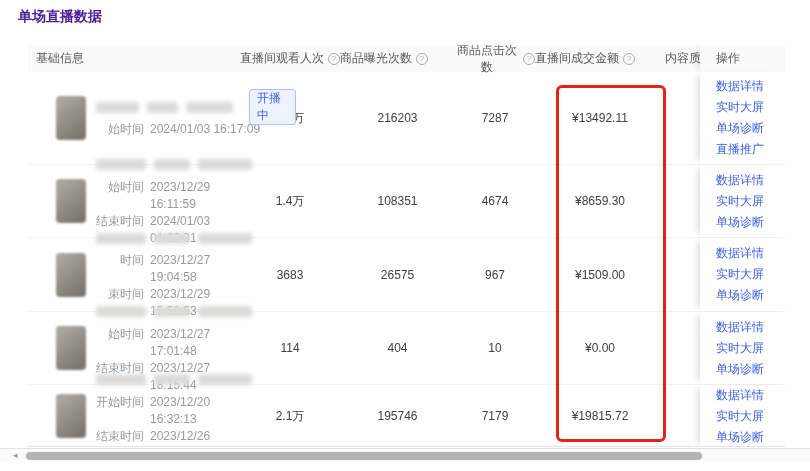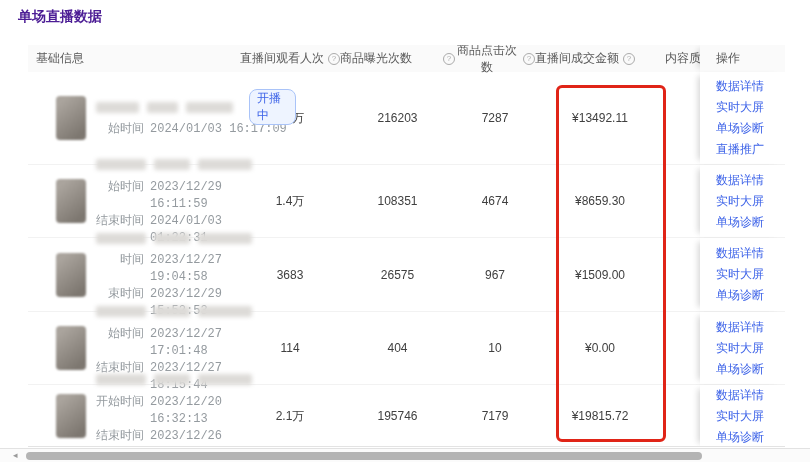--- a/index.html
+++ b/index.html
@@ -9,21 +9,21 @@
     font-family:"Liberation Sans", sans-serif; color:#404040;
   }
   .page-title { position:absolute; left:18px; top:8px; font-size:14px; font-weight:bold; color:#4c1d95; }
 
   .table-wrap { position:absolute; left:28px; top:45px; width:757px; height:402px; overflow:hidden; border-bottom:1px solid #e3e3e3; }
 
   .thead { display:flex; height:27px; background:#fafafa; align-items:center; font-size:12px; color:#595959; }
   .th { display:flex; align-items:center; gap:4px; height:100%; }
   .c-base { width:212px; flex:none; }
   .c-views { width:100px; flex:none; justify-content:center; text-align:center; }
-  .c-exp { width:115px; flex:none; justify-content:space-between; text-align:center; }
+  .c-exp { width:115px; flex:none; justify-content:flex-start; text-align:center; }
   .c-clk { width:80px; flex:none; justify-content:center; text-align:center; }
   .c-gmv { width:130px; flex:none; justify-content:flex-start; text-align:center; }
   .c-cq  { width:35px; flex:none; white-space:nowrap; overflow:visible; }
   .c-act { width:85px; flex:none; position:relative; z-index:2; background:#fff;
            box-shadow:-6px 0 6px -4px rgba(0,0,0,.16); padding-left:16px; }
   .thead .c-base { padding-left:8px; }
   .thead .c-act { background:#fafafa; display:flex; align-items:center; }
 
   .info-icon { width:12px; height:12px; border:1px solid #ababab; border-radius:50%;
     font-size:8px; line-height:10px; text-align:center; color:#ababab; display:inline-block; flex:none; }
@@ -35,23 +35,23 @@
   .tbody > div:nth-of-type(4){ height:73px; }
   .tbody > div:nth-of-type(5){ height:62px; border-bottom:none; }
 
   .td.c-base { display:flex; align-items:center; padding-left:28px; gap:10px; }
   .thumb { width:30px; height:44px; border-radius:4px; flex:none;
     background:linear-gradient(140deg,#aaa49d 15%,#7d7770 85%); filter:blur(1.2px); }
   .base-text { display:flex; flex-direction:column; gap:5px; }
   .strips { display:flex; align-items:center; gap:8px; height:18px; }
   .strip { height:11px; border-radius:2px; background:#dddbd8; filter:blur(2px); display:inline-block; }
   .strip.s1 { width:50px; } .strip.s2 { width:36px; } .strip.s3 { width:54px; }
-  .badge { margin-left:8px; font-size:12px; line-height:17px; padding:0 7px; border-radius:8px;
+  .badge { margin-left:8px; font-size:12px; line-height:17px; padding:0 7px; border-radius:3px;
     color:var(--link-blue); background:var(--badge-bg); border:1px solid var(--badge-border); filter:blur(.4px); }
-  .time-line { display:flex; gap:6px; color:#949a9f; line-height:17px;font-family:Liberation Mono, monospace; }
+  .time-line { display:flex; gap:6px; color:#949a9f; line-height:17px; }
   .time-label { min-width:48px; text-align:right; filter:blur(.6px); }
 
   .td.num { color:#404040; }
   .td.c-act { height:100%; display:flex; flex-direction:column; justify-content:center; gap:6px; }
   .action-link { color:var(--link-blue); cursor:pointer; line-height:15px; text-decoration:none; }
 
   .highlight-box { position:absolute; left:556px; top:85px; width:110px; height:357px;
     border:3px solid var(--highlight-red); border-radius:6px; z-index:6; pointer-events:none; }
 
   .hscroll { position:absolute; left:0; top:448px; width:810px; height:14px;

